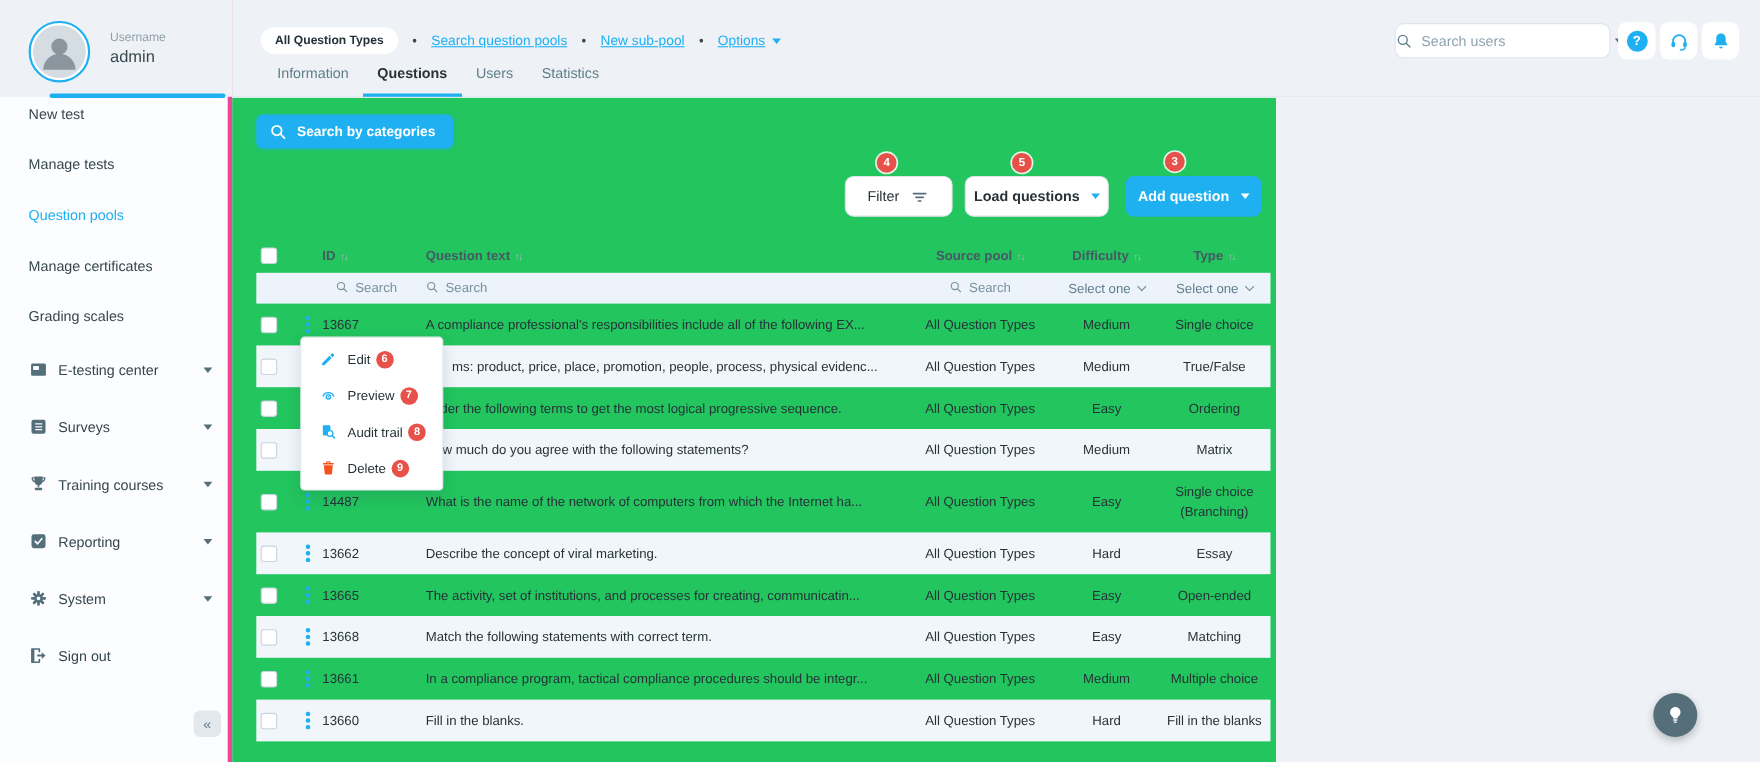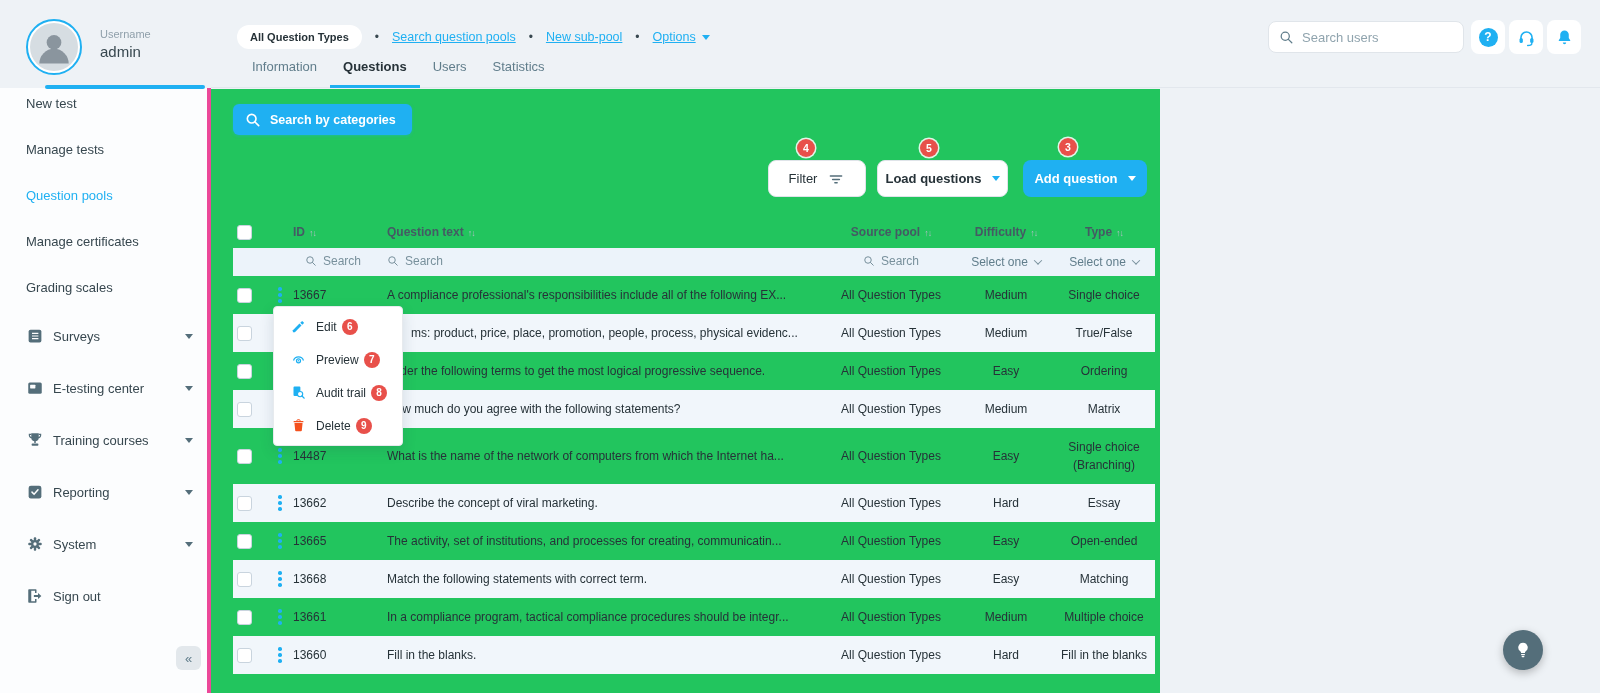--- a/index.html
+++ b/index.html
@@ -32,21 +32,21 @@
   .breadcrumb { position:absolute; left:26px; top:25px; display:flex; align-items:center; gap:13px; }
   .pool-pill { background:#fff; border-radius:14px; padding:6px 13px; font-size:11px; font-weight:bold; color:#263238; }
   .dot-sep { font-size:12px; color:#37474f; }
   .bc-link { font-size:12.5px; color:#1fb0f2; text-decoration:underline; cursor:pointer; }
   .bc-options { display:flex; align-items:center; gap:6px; cursor:pointer; }
   .bc-options .caret { border-top-color:#1fb0f2; }
   .tabs { position:absolute; left:28px; bottom:0; display:flex; align-items:flex-end; }
   .tab { padding:0 13px 11px 13px; font-size:13px; color:#607d8b; border-bottom:3px solid transparent; cursor:pointer; }
   .tab.active { color:#263238; font-weight:bold; border-bottom-color:#1fb0f2; }
   .topbar-right { position:absolute; right:19px; top:20px; display:flex; align-items:center; gap:4px; }
-  .search-box { width:196px; height:32px; background:#fff; border:1px solid #e0e5ea; border-radius:8px; display:flex; align-items:center; padding:0 10px; margin-right:3px; }
+  .search-box { width:196px; height:32px; background:#fff; border:1px solid #e0e5ea; border-radius:8px; display:flex; align-items:center; padding:0 0; margin-right:3px; }
   .search-box svg { width:15px; height:15px; color:#607d8b; flex:0 0 15px; }
   .search-box input { border:none; outline:none; background:transparent; flex:1; margin-left:8px; font-size:13px; font-family:"Liberation Sans",sans-serif; color:#37474f; }
   .search-box input::placeholder { color:#90a4ae; }
   .icon-btn { width:34px; height:34px; background:#fff; border-radius:8px; display:flex; align-items:center; justify-content:center; cursor:pointer; }
   .icon-btn svg { width:19px; height:19px; color:#1fb0f2; }
   .help-circle { width:19px; height:19px; border-radius:50%; background:#1fb0f2; color:#fff; font-size:12px; font-weight:bold; display:flex; align-items:center; justify-content:center; }
 
   
   .content { position:absolute; left:211px; top:89px; width:949px; height:668px; background:#22c55e; z-index:1; }
   .btn-search-cat { position:absolute; left:22px; top:15px; height:31px; background:#1fb0f2; border-radius:6px; display:flex; align-items:center; padding:0 16px 0 12px; cursor:pointer; box-shadow:0 1px 3px rgba(31,176,242,.35); }
@@ -136,32 +136,32 @@
       </div>
     <div class="nav-item">
         <span class="nav-lbl">Manage certificates</span>
       </div>
     <div class="nav-item">
         <span class="nav-lbl">Grading scales</span>
       </div>
 
     <div class="nav-item with-icon">
       <svg class="nav-ico" viewBox="0 0 24 24">
+          <rect x="3" y="4.5" width="18" height="15" rx="2" fill="currentColor"></rect>
+          <rect x="5.5" y="7.5" width="7" height="5" rx="0.8" fill="#fcfdfe"></rect>
+        </svg>
+      <span class="nav-lbl">E-testing center</span>
+        <span class="caret"></span>
+    </div>
+    <div class="nav-item with-icon">
+      <svg class="nav-ico" viewBox="0 0 24 24">
           <rect x="3.5" y="3.5" width="17" height="17" rx="2.5" fill="currentColor"></rect>
           <path d="M8 8.5h8.5M8 12h8.5M8 15.5h8.5" stroke="#fcfdfe" stroke-width="1.6" fill="none"></path>
         </svg>
       <span class="nav-lbl">Surveys</span>
-        <span class="caret"></span>
-    </div>
-    <div class="nav-item with-icon">
-      <svg class="nav-ico" viewBox="0 0 24 24">
-          <rect x="3" y="4.5" width="18" height="15" rx="2" fill="currentColor"></rect>
-          <rect x="5.5" y="7.5" width="7" height="5" rx="0.8" fill="#fcfdfe"></rect>
-        </svg>
-      <span class="nav-lbl">E-testing center</span>
         <span class="caret"></span>
     </div>
     <div class="nav-item with-icon">
       <svg class="nav-ico" viewBox="0 0 24 24">
           <path fill="currentColor" d="M7 3h10v5.5a5 5 0 0 1-10 0z"></path>
           <path fill="none" stroke="currentColor" stroke-width="1.6" d="M7 4.5H4.5v1A3.5 3.5 0 0 0 8 9M17 4.5h2.5v1A3.5 3.5 0 0 1 16 9"></path>
           <rect x="11" y="12.5" width="2" height="3.5" fill="currentColor"></rect>
           <rect x="7.5" y="16.5" width="9" height="3" rx="1" fill="currentColor"></rect>
         </svg>
       <span class="nav-lbl">Training courses</span>

